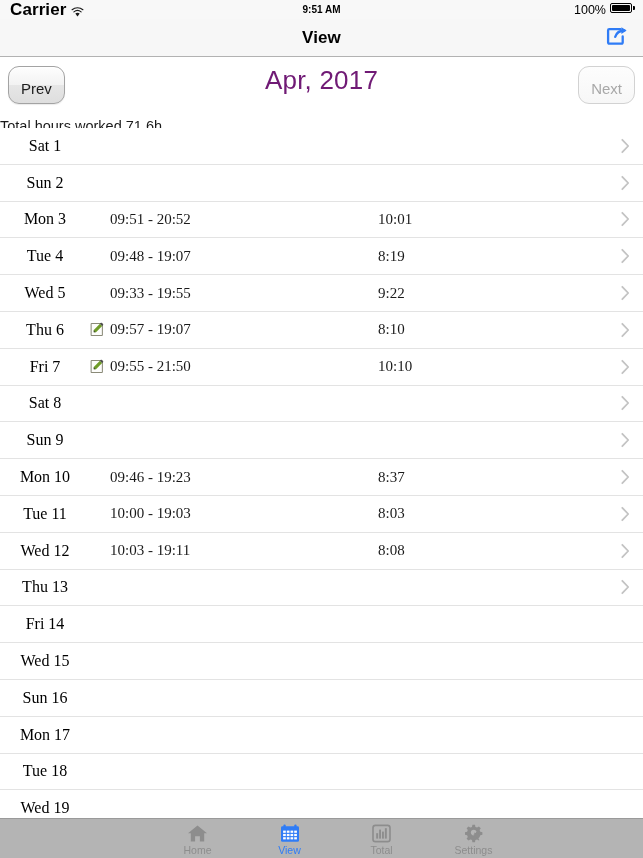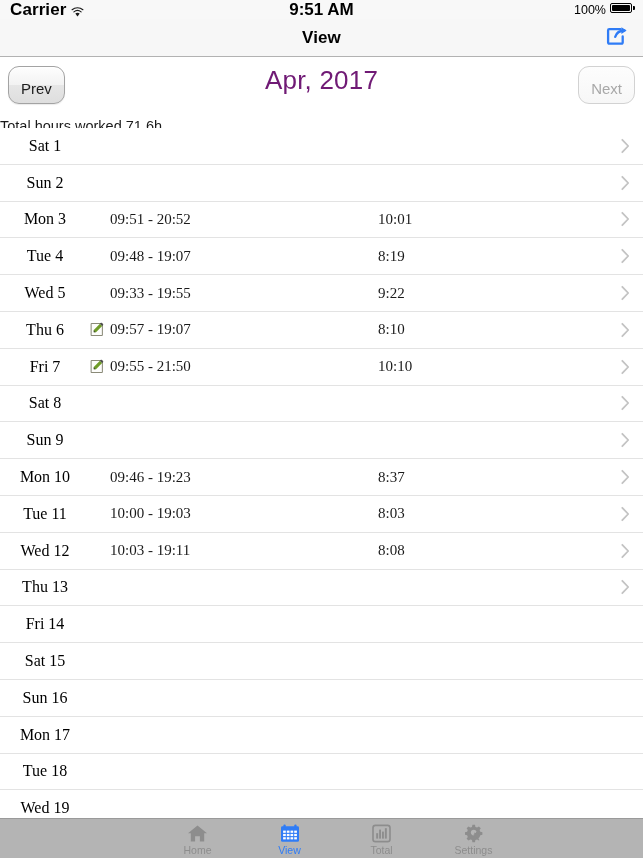--- a/index.html
+++ b/index.html
@@ -18,21 +18,21 @@
     display: flex; align-items: center;
     padding: 0 8px 0 10px;
     font-size: 12.5px; color: #000;
     position: relative;
   }
   .sb-left { display:flex; align-items:center; gap:5px; }
   .sb-carrier { font-size: 17px; letter-spacing: .1px; font-weight: bold; }
   .wifi-icon { display:inline-block; width:13px; height:10px; position:relative; top:1px; }
   .sb-center {
     position:absolute; left:0; right:0; text-align:center;
-    font-size:17px; font-weight:600; pointer-events:none;
+    font-size:10px; font-weight:600; pointer-events:none;
   }
   .sb-right {
     margin-left:auto; display:flex; align-items:flex-start; gap:4px;
     font-size:12.5px; position:relative; z-index:2;
   }
   .battery { display:flex; align-items:center; }
   .battery-body {
     width:22px; height:10px; border:1px solid #000; border-radius:2px;
     padding:1px; display:block;
   }
@@ -305,21 +305,21 @@
         <span class="chevron"><svg width="9" height="15" viewBox="0 0 9 15">
             <path d="M1.3 1.3 L7.2 7.5 L1.3 13.7" stroke="#c3c3c3" stroke-width="1.8" fill="none" stroke-linecap="round" stroke-linejoin="round"></path>
           </svg></span>
       </div>
       <div class="row no-edit">
         <div class="cell-day">Fri 14</div>
         <div class="cell-range"></div>
         <div class="cell-dur"></div>
       </div>
       <div class="row no-edit">
-        <div class="cell-day">Sat 15</div>
+        <div class="cell-day">Wed 15</div>
         <div class="cell-range"></div>
         <div class="cell-dur"></div>
       </div>
       <div class="row no-edit">
         <div class="cell-day">Sun 16</div>
         <div class="cell-range"></div>
         <div class="cell-dur"></div>
       </div>
       <div class="row no-edit">
         <div class="cell-day">Mon 17</div>

